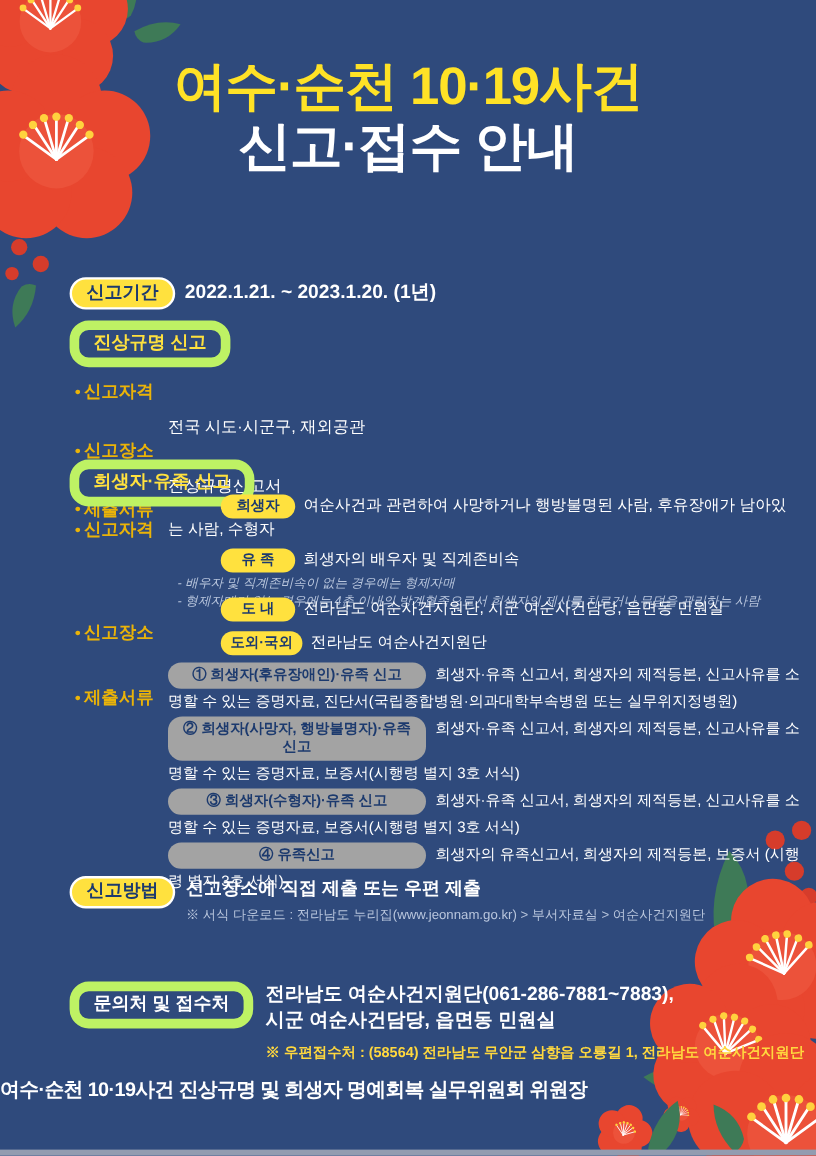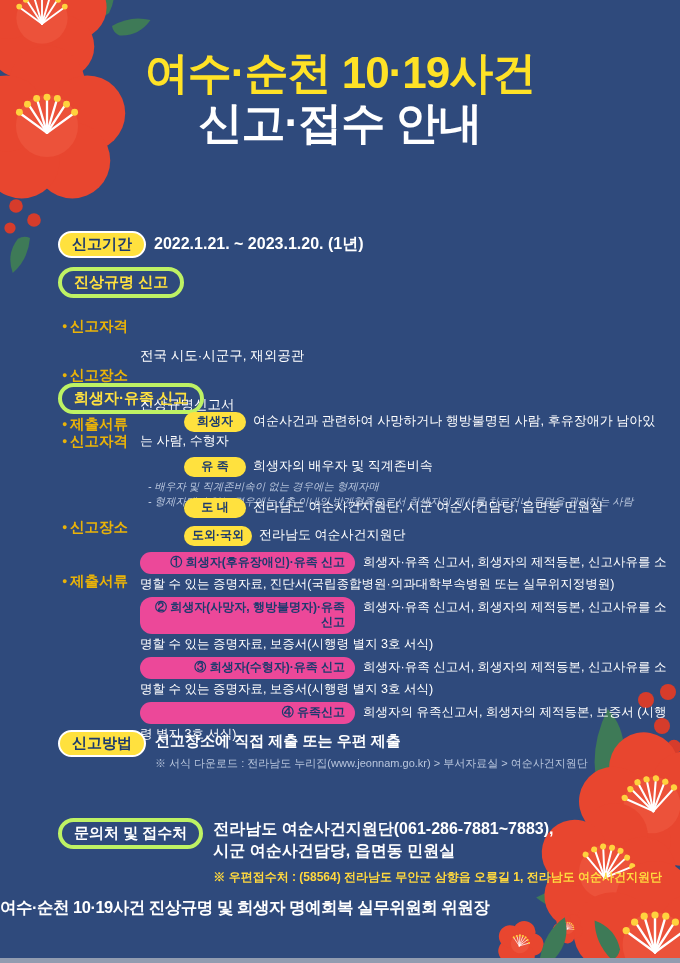--- a/index.html
+++ b/index.html
@@ -17,41 +17,41 @@
   .title .t1{ color:#ffe226; font-size:44px; line-height:50px; }
   .title .t2, .title .t3{ color:#ffffff; font-size:44px; line-height:50px; }
 
   
   .badge-solid{
     display:inline-block; background:#ffe13e; color:#1c3a6e;
     border:2px solid #ffffff; border-radius:16px;
     padding:2px 12px 3px; font-weight:bold; font-size:15px; line-height:18px;
   }
   .badge-outline{
-    display:inline-block; background:transparent; border:4px solid #bef264;
+    display:inline-block; background:transparent; border:8px solid #bef264;
     border-radius:16px; padding:2px 12px 3px;
     color:#ffe13e; font-weight:bold; font-size:15px; line-height:18px;
   }
   .badge-outline.white-text{ color:#ffffff; }
   .blabel{
     display:inline-block; color:#eab308; font-weight:bold; font-size:14.5px;
     width:78px; flex:0 0 78px;margin-top:20px;
   }
   .blabel::before{ content:"\25CF\00a0"; font-size:9px; vertical-align:2px; }
   .mini-pill{
     display:inline-block; background:#ffe13e; color:#1c3a6e;
     border-radius:12px; font-weight:bold; font-size:12px; line-height:15px;
     padding:2px 8px 3px; min-width:62px; text-align:center; margin-right:7px;
     vertical-align:top;
     margin-left:44px;
   }
   .num-pill{
-    display:inline-block; background:#ec4899; color:#1c3a6e;
+    display:inline-block; background:#a3a3a3; color:#1c3a6e;
     border-radius:12px; font-weight:bold; font-size:12px; line-height:15px;
-    padding:3px 10px 4px; width:215px; text-align:right; margin-right:8px;
+    padding:3px 10px 4px; width:215px; text-align:center; margin-right:8px;
     vertical-align:top;
   }
 
   
   .sec{ position:absolute; left:58px; }
   .period-value{ color:#ffffff; font-size:16px; font-weight:bold; margin-left:8px; }
 
   .truth-rows{ top:297px; left:62px; }
   .trow{ display:flex; align-items:flex-start; margin-bottom:10px; }
   .trow .rtext{ color:#ffffff; font-size:13.5px; line-height:17px; padding-top:1px; }

